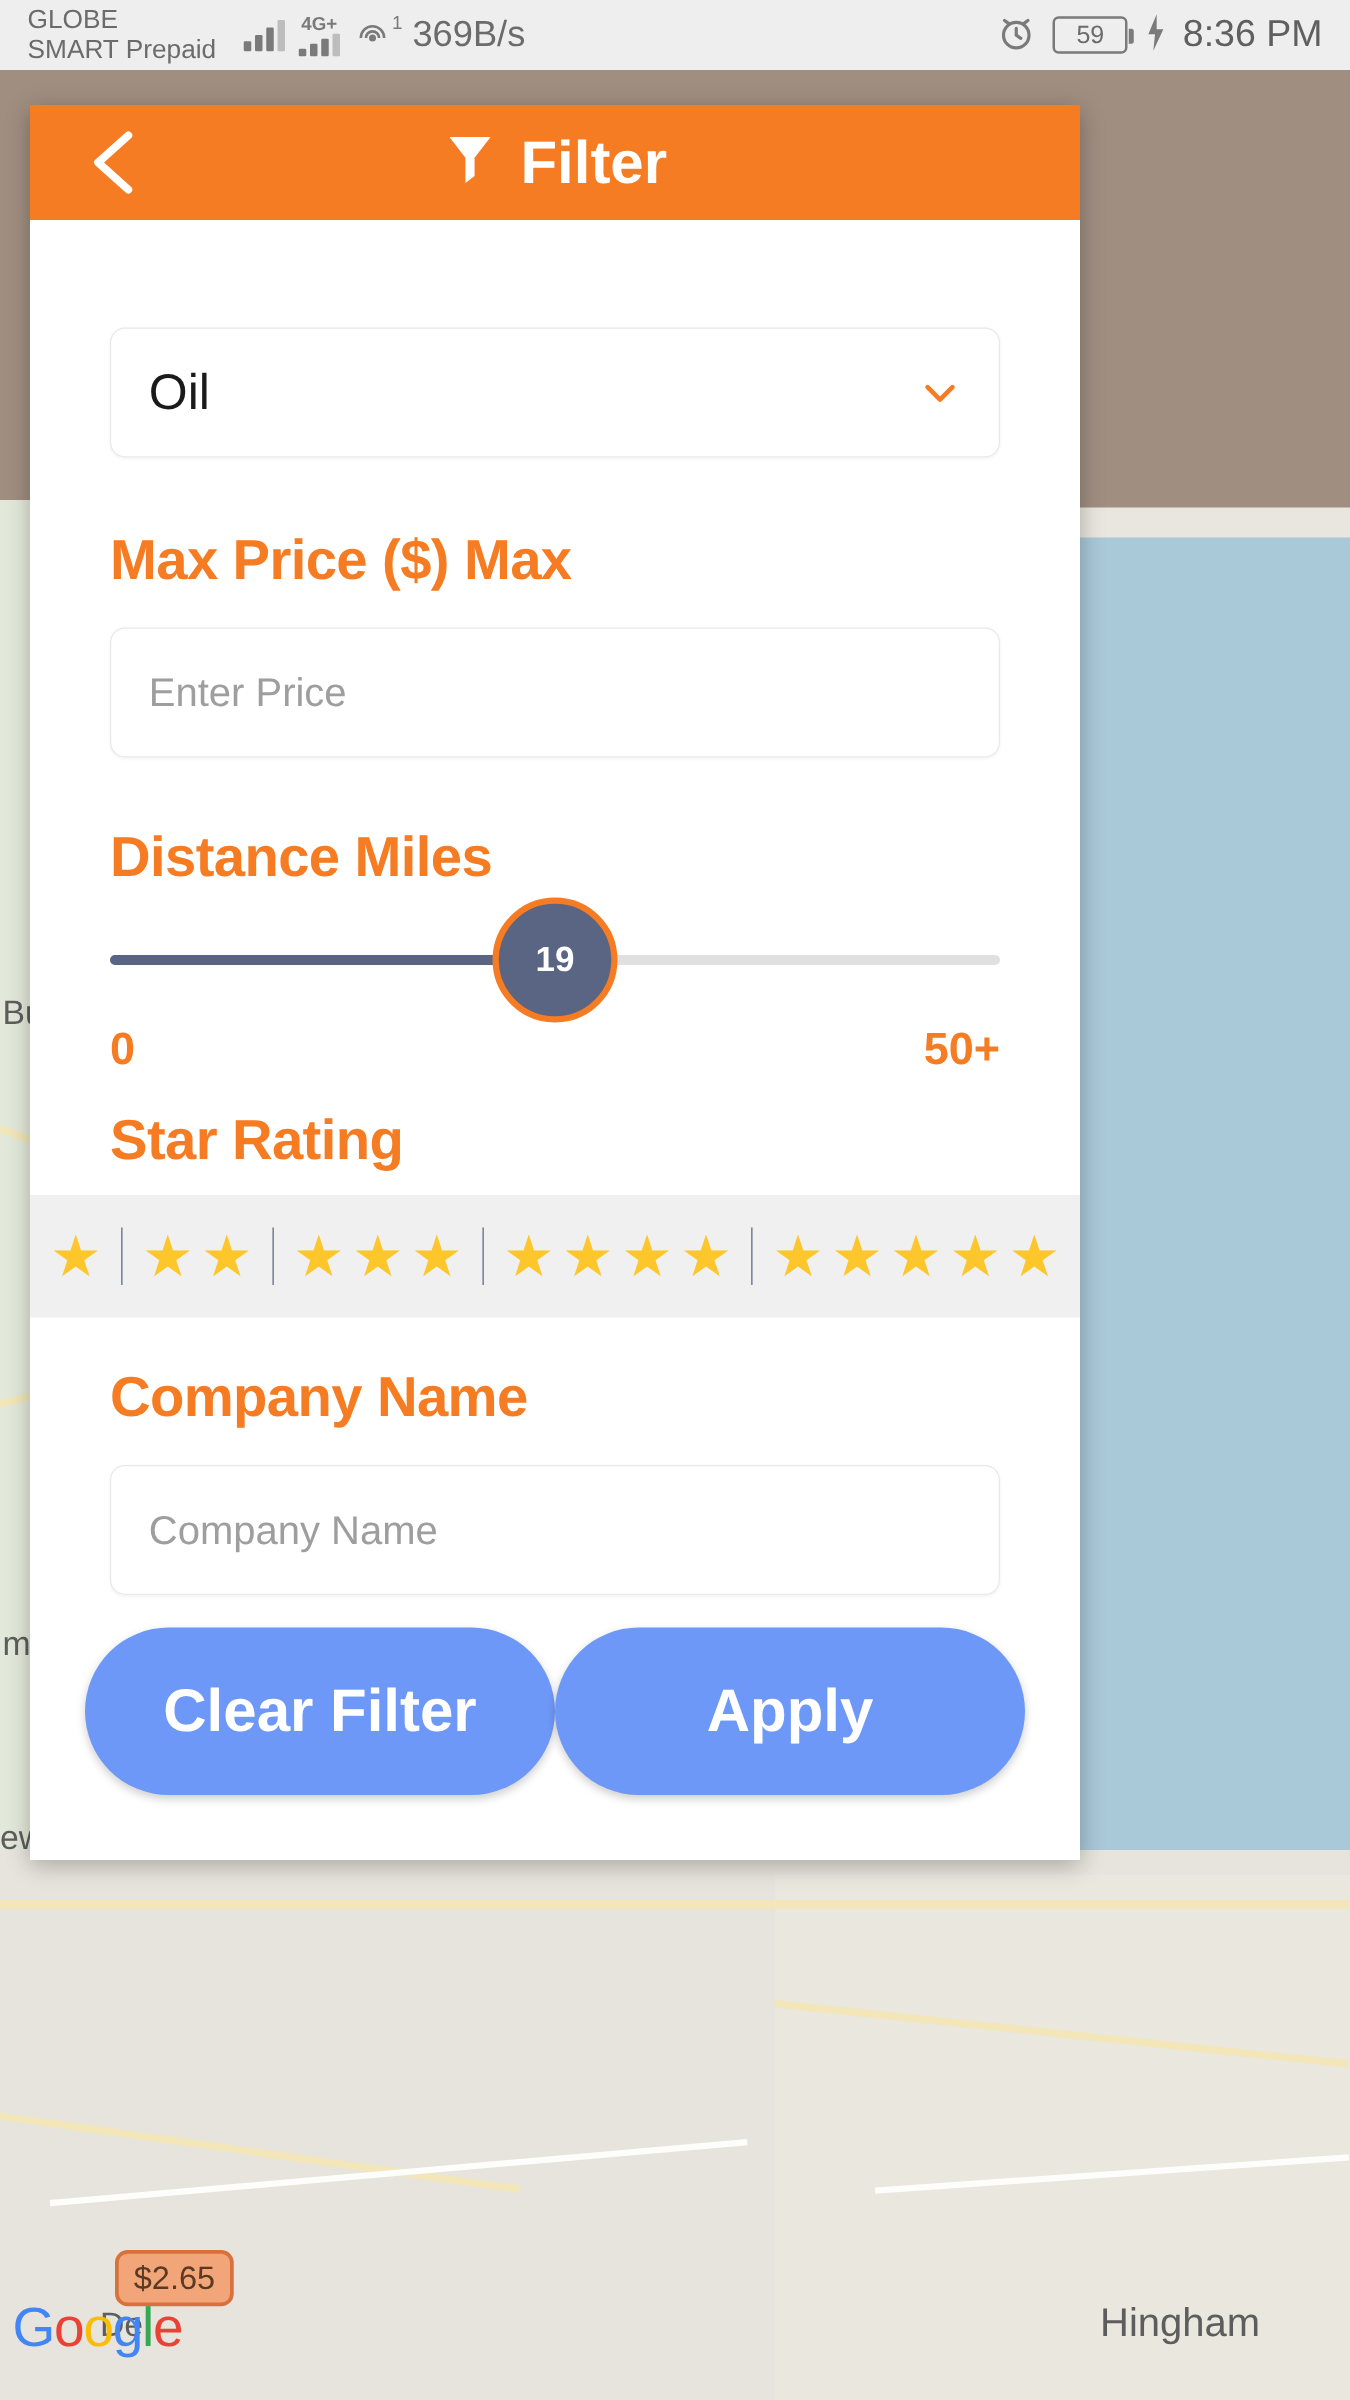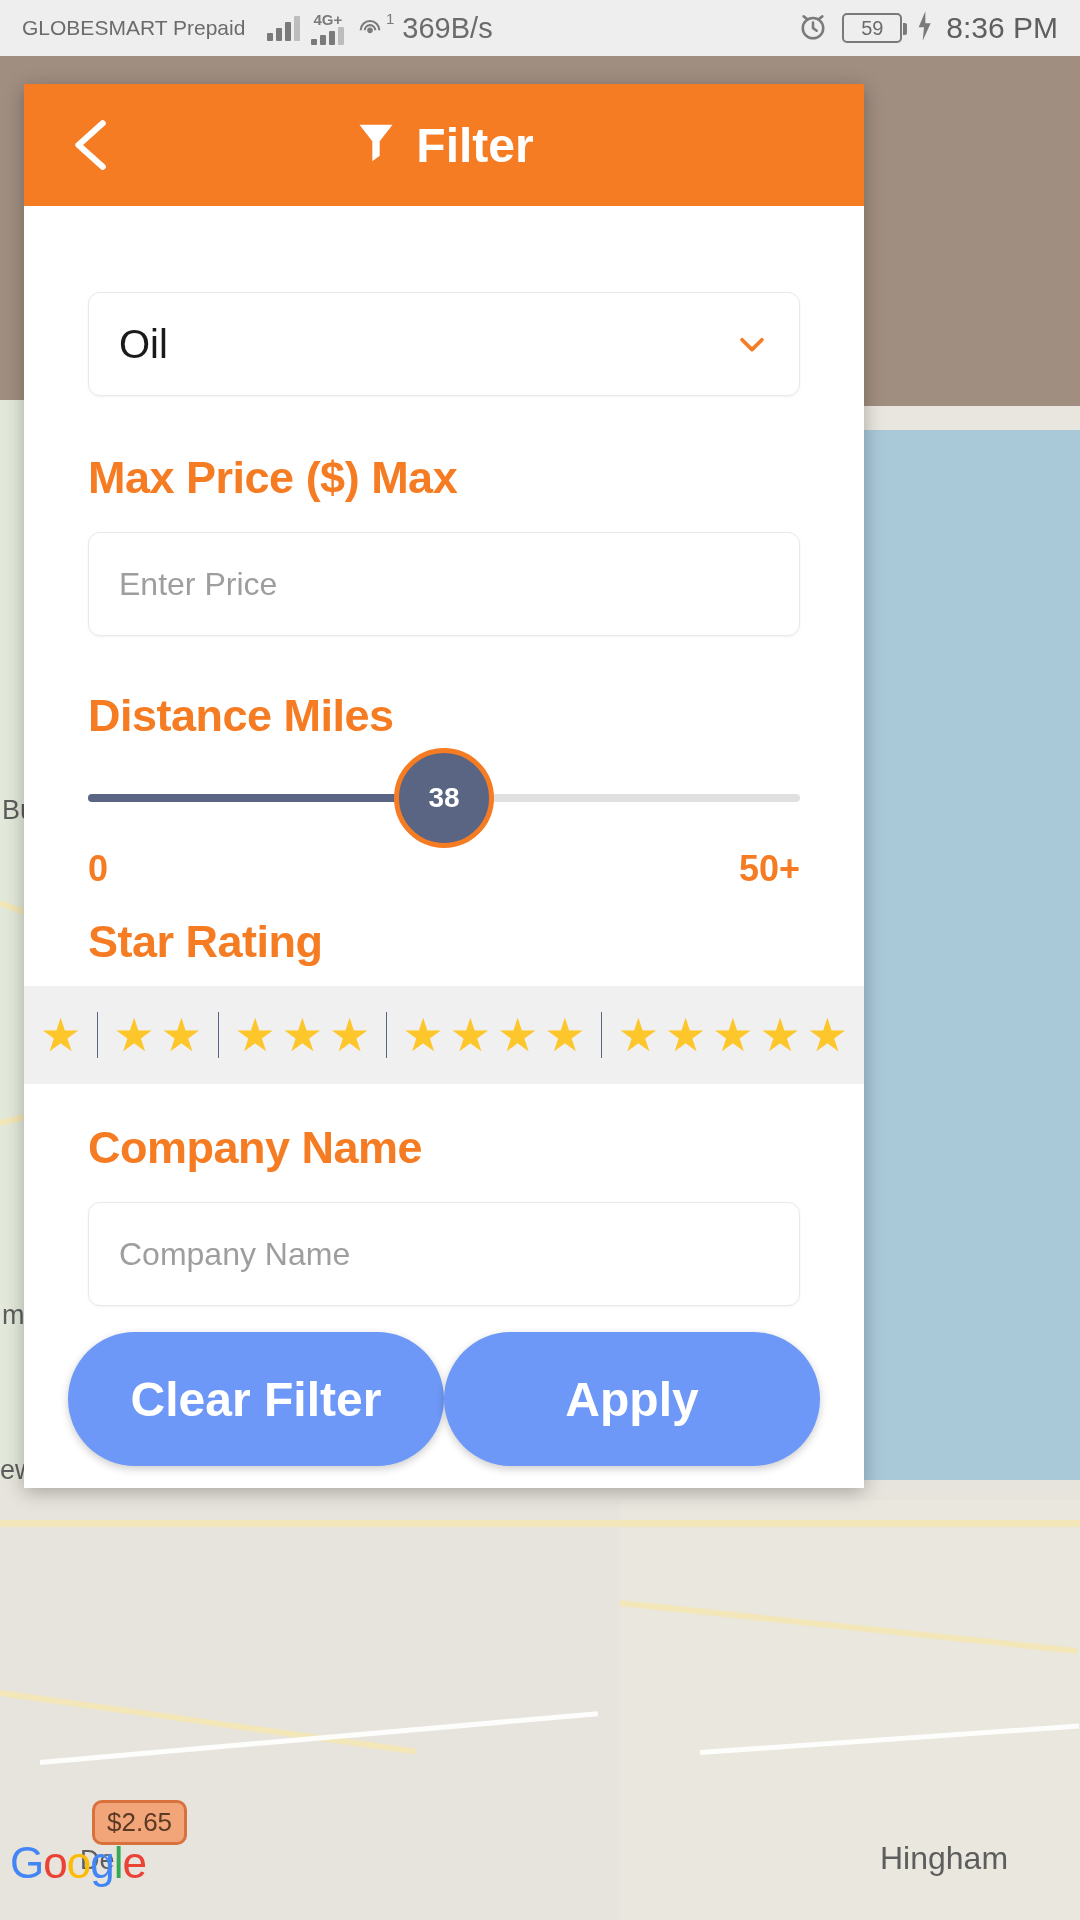--- a/index.html
+++ b/index.html
@@ -63,21 +63,21 @@
 
   
   .statusbar {
     position:absolute; left:0; top:0; width:1080px; height:56px;
     background:#eeeeee;
     display:flex; align-items:center;
     padding:0 22px;
     z-index:20;
   }
   .carrier {
-    display:flex; flex-direction:row; justify-content:center;
+    display:flex; flex-direction:column; justify-content:center;
     line-height:1.12; color:#6b6b6b; font-size:21px;
   }
   .sb-mid { display:flex; align-items:center; gap:11px; margin-left:22px; }
   .bars { display:flex; align-items:flex-end; gap:3px; height:26px; }
   .bars i { display:block; width:6px; background:#7a7a7a; border-radius:1px; }
   .bars i:nth-child(1){height:8px;}
   .bars i:nth-child(2){height:13px;}
   .bars i:nth-child(3){height:19px;}
   .bars i:nth-child(4){height:25px; background:#bdbdbd;}
   .sig2 { display:flex; flex-direction:column; align-items:center; }
@@ -99,21 +99,21 @@
 
   
   .dialog {
     position:absolute; left:24px; top:84px; width:840px; height:1404px;
     background:#ffffff;
     box-shadow:0 4px 18px rgba(0,0,0,0.28);
     overflow:hidden;
     z-index:10;
   }
   .appbar {
-    height:122px; background:#F57C22;
+    height:92px; background:#F57C22;
     display:flex; align-items:center; position:relative;
   }
   .back-btn {
     position:absolute; left:40px; top:50%; transform:translateY(-50%);
     width:58px; height:62px;
   }
   .appbar-center {
     width:100%; display:flex; align-items:center; justify-content:center; gap:18px;
   }
   .appbar-title {
@@ -310,21 +310,21 @@
         <span class="placeholder">Enter Price</span>
       </div>
     </div>
 
     <div class="section" style="padding-top:54px;">
       <div class="sec-label">Distance Miles</div>
       <div class="slider-wrap">
         <div class="track"></div>
         <div class="track-fill"></div>
         <div class="thumb">
-          <span>38</span>
+          <span>19</span>
         </div>
       </div>
       <div class="slider-ends">
         <span>0</span>
         <span>50+</span>
       </div>
     </div>
 
     <div class="section" style="padding-top:26px;">
       <div class="sec-label">Star Rating</div>

